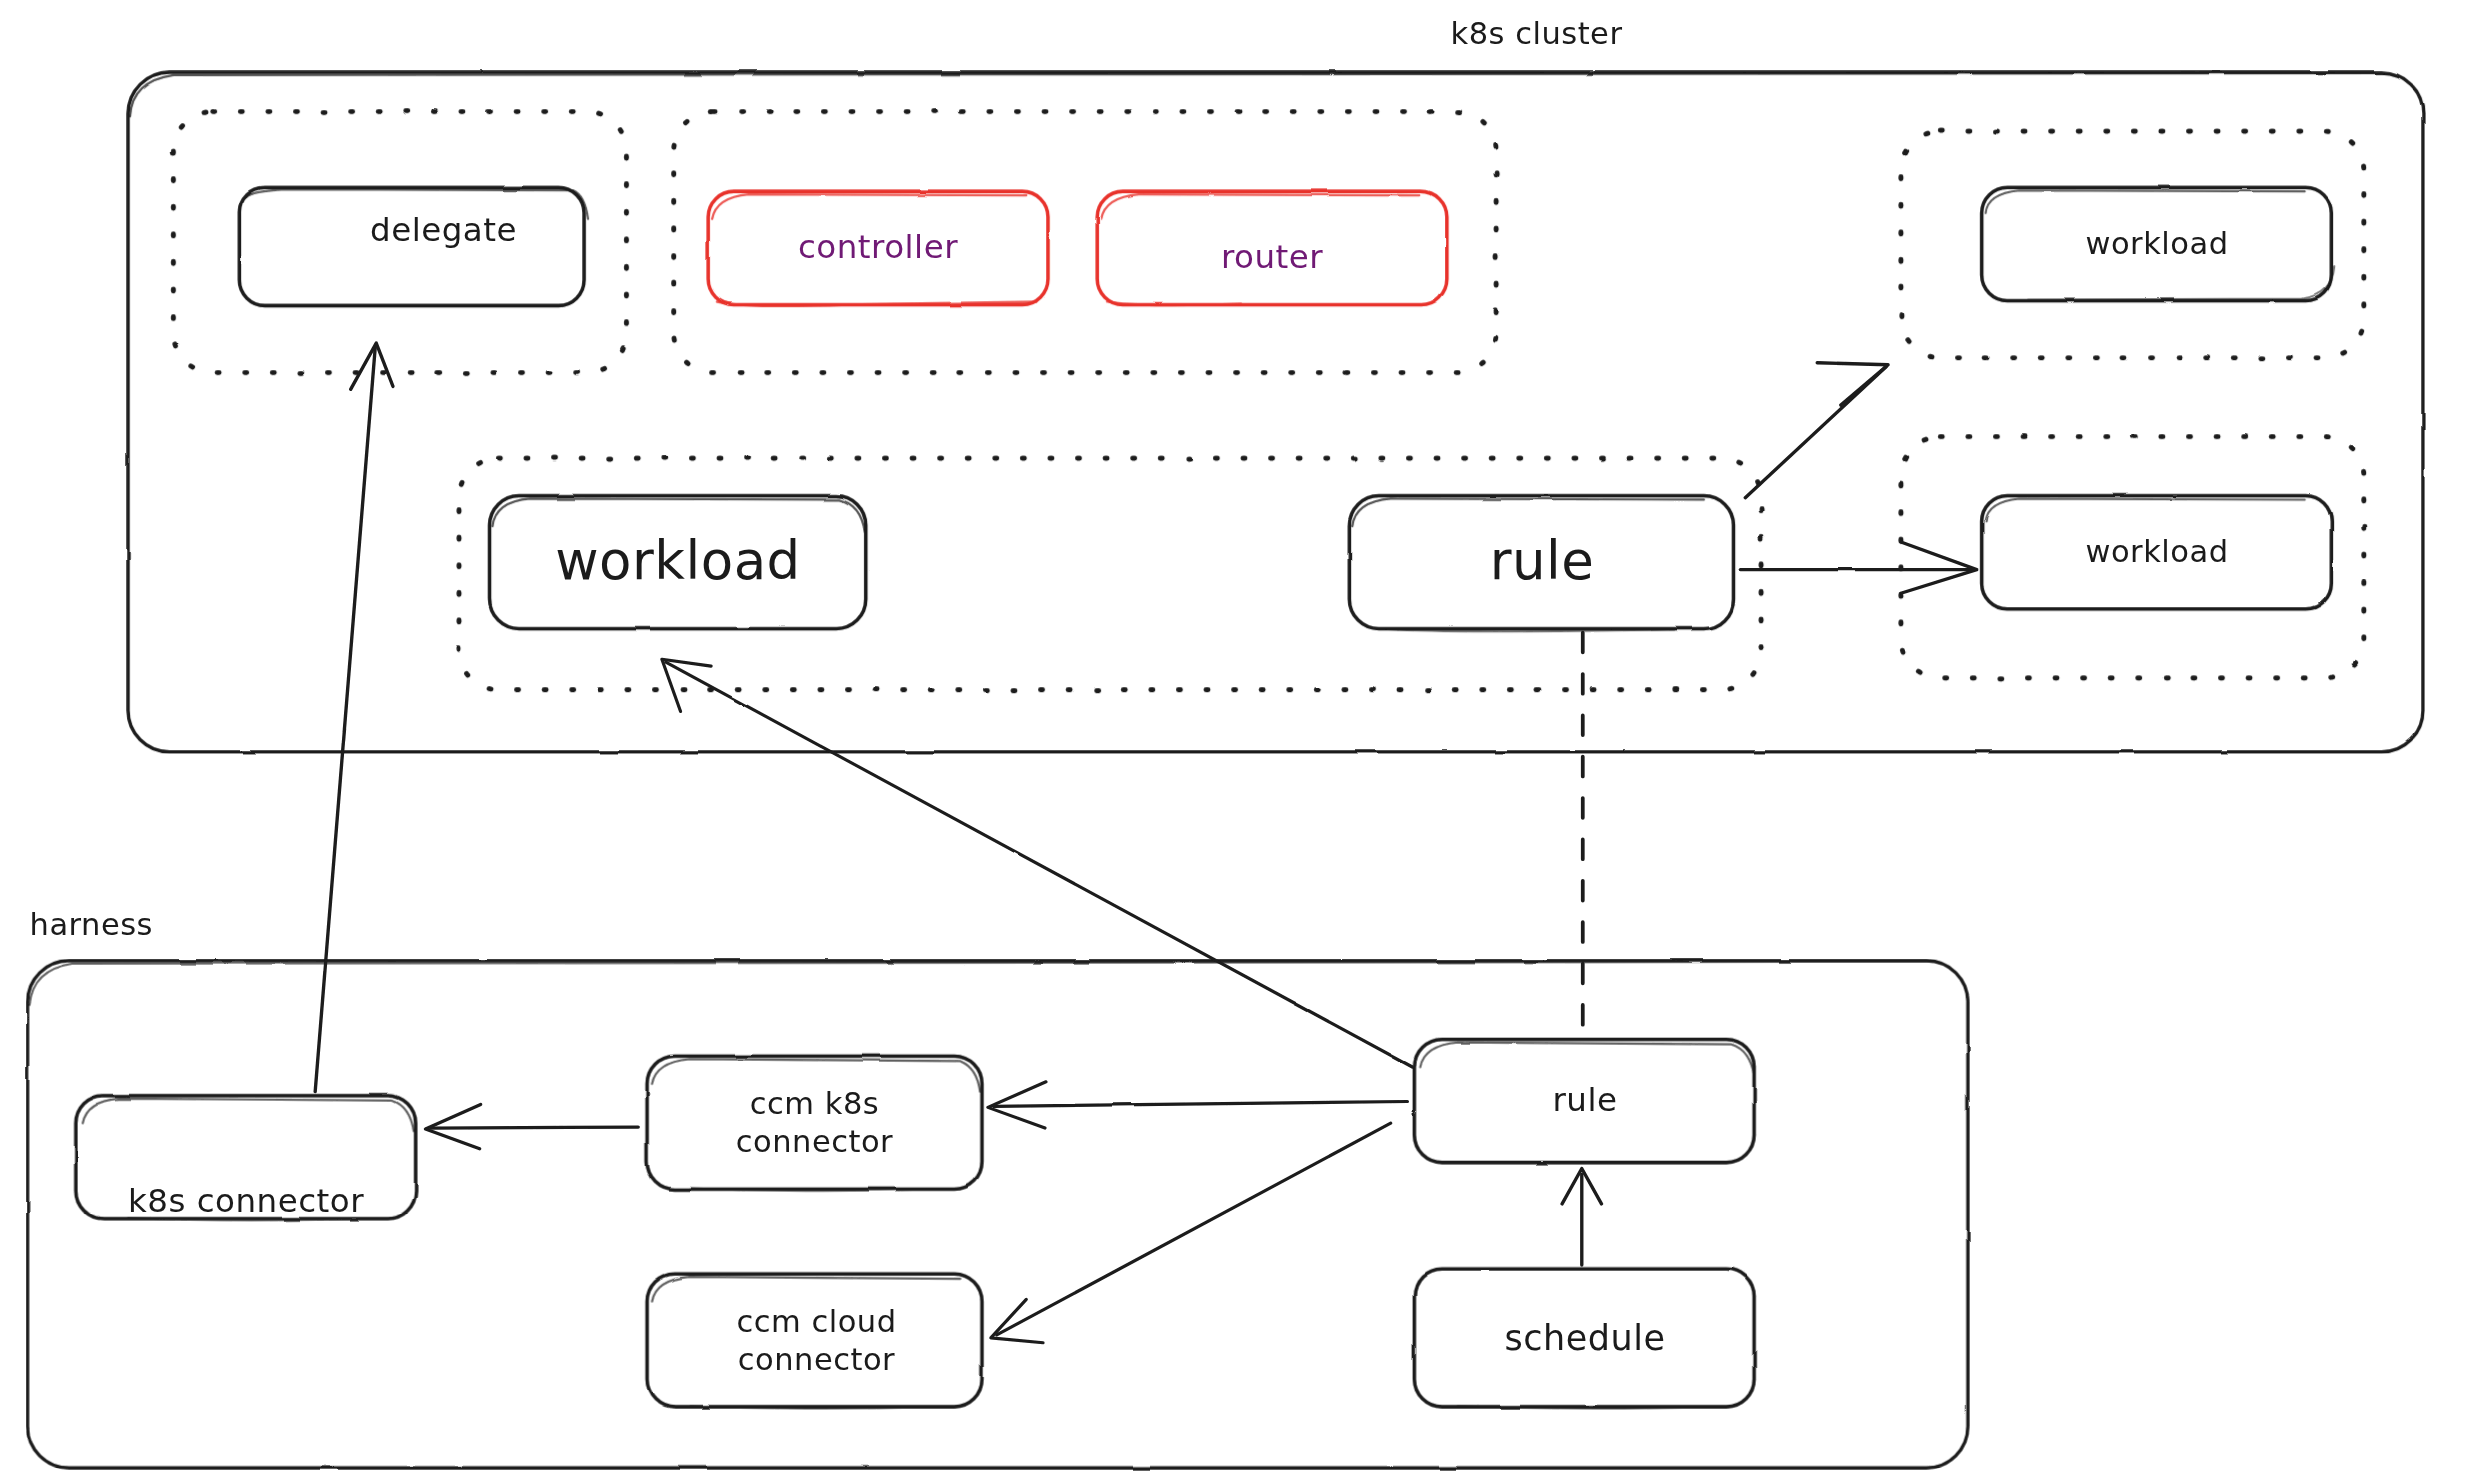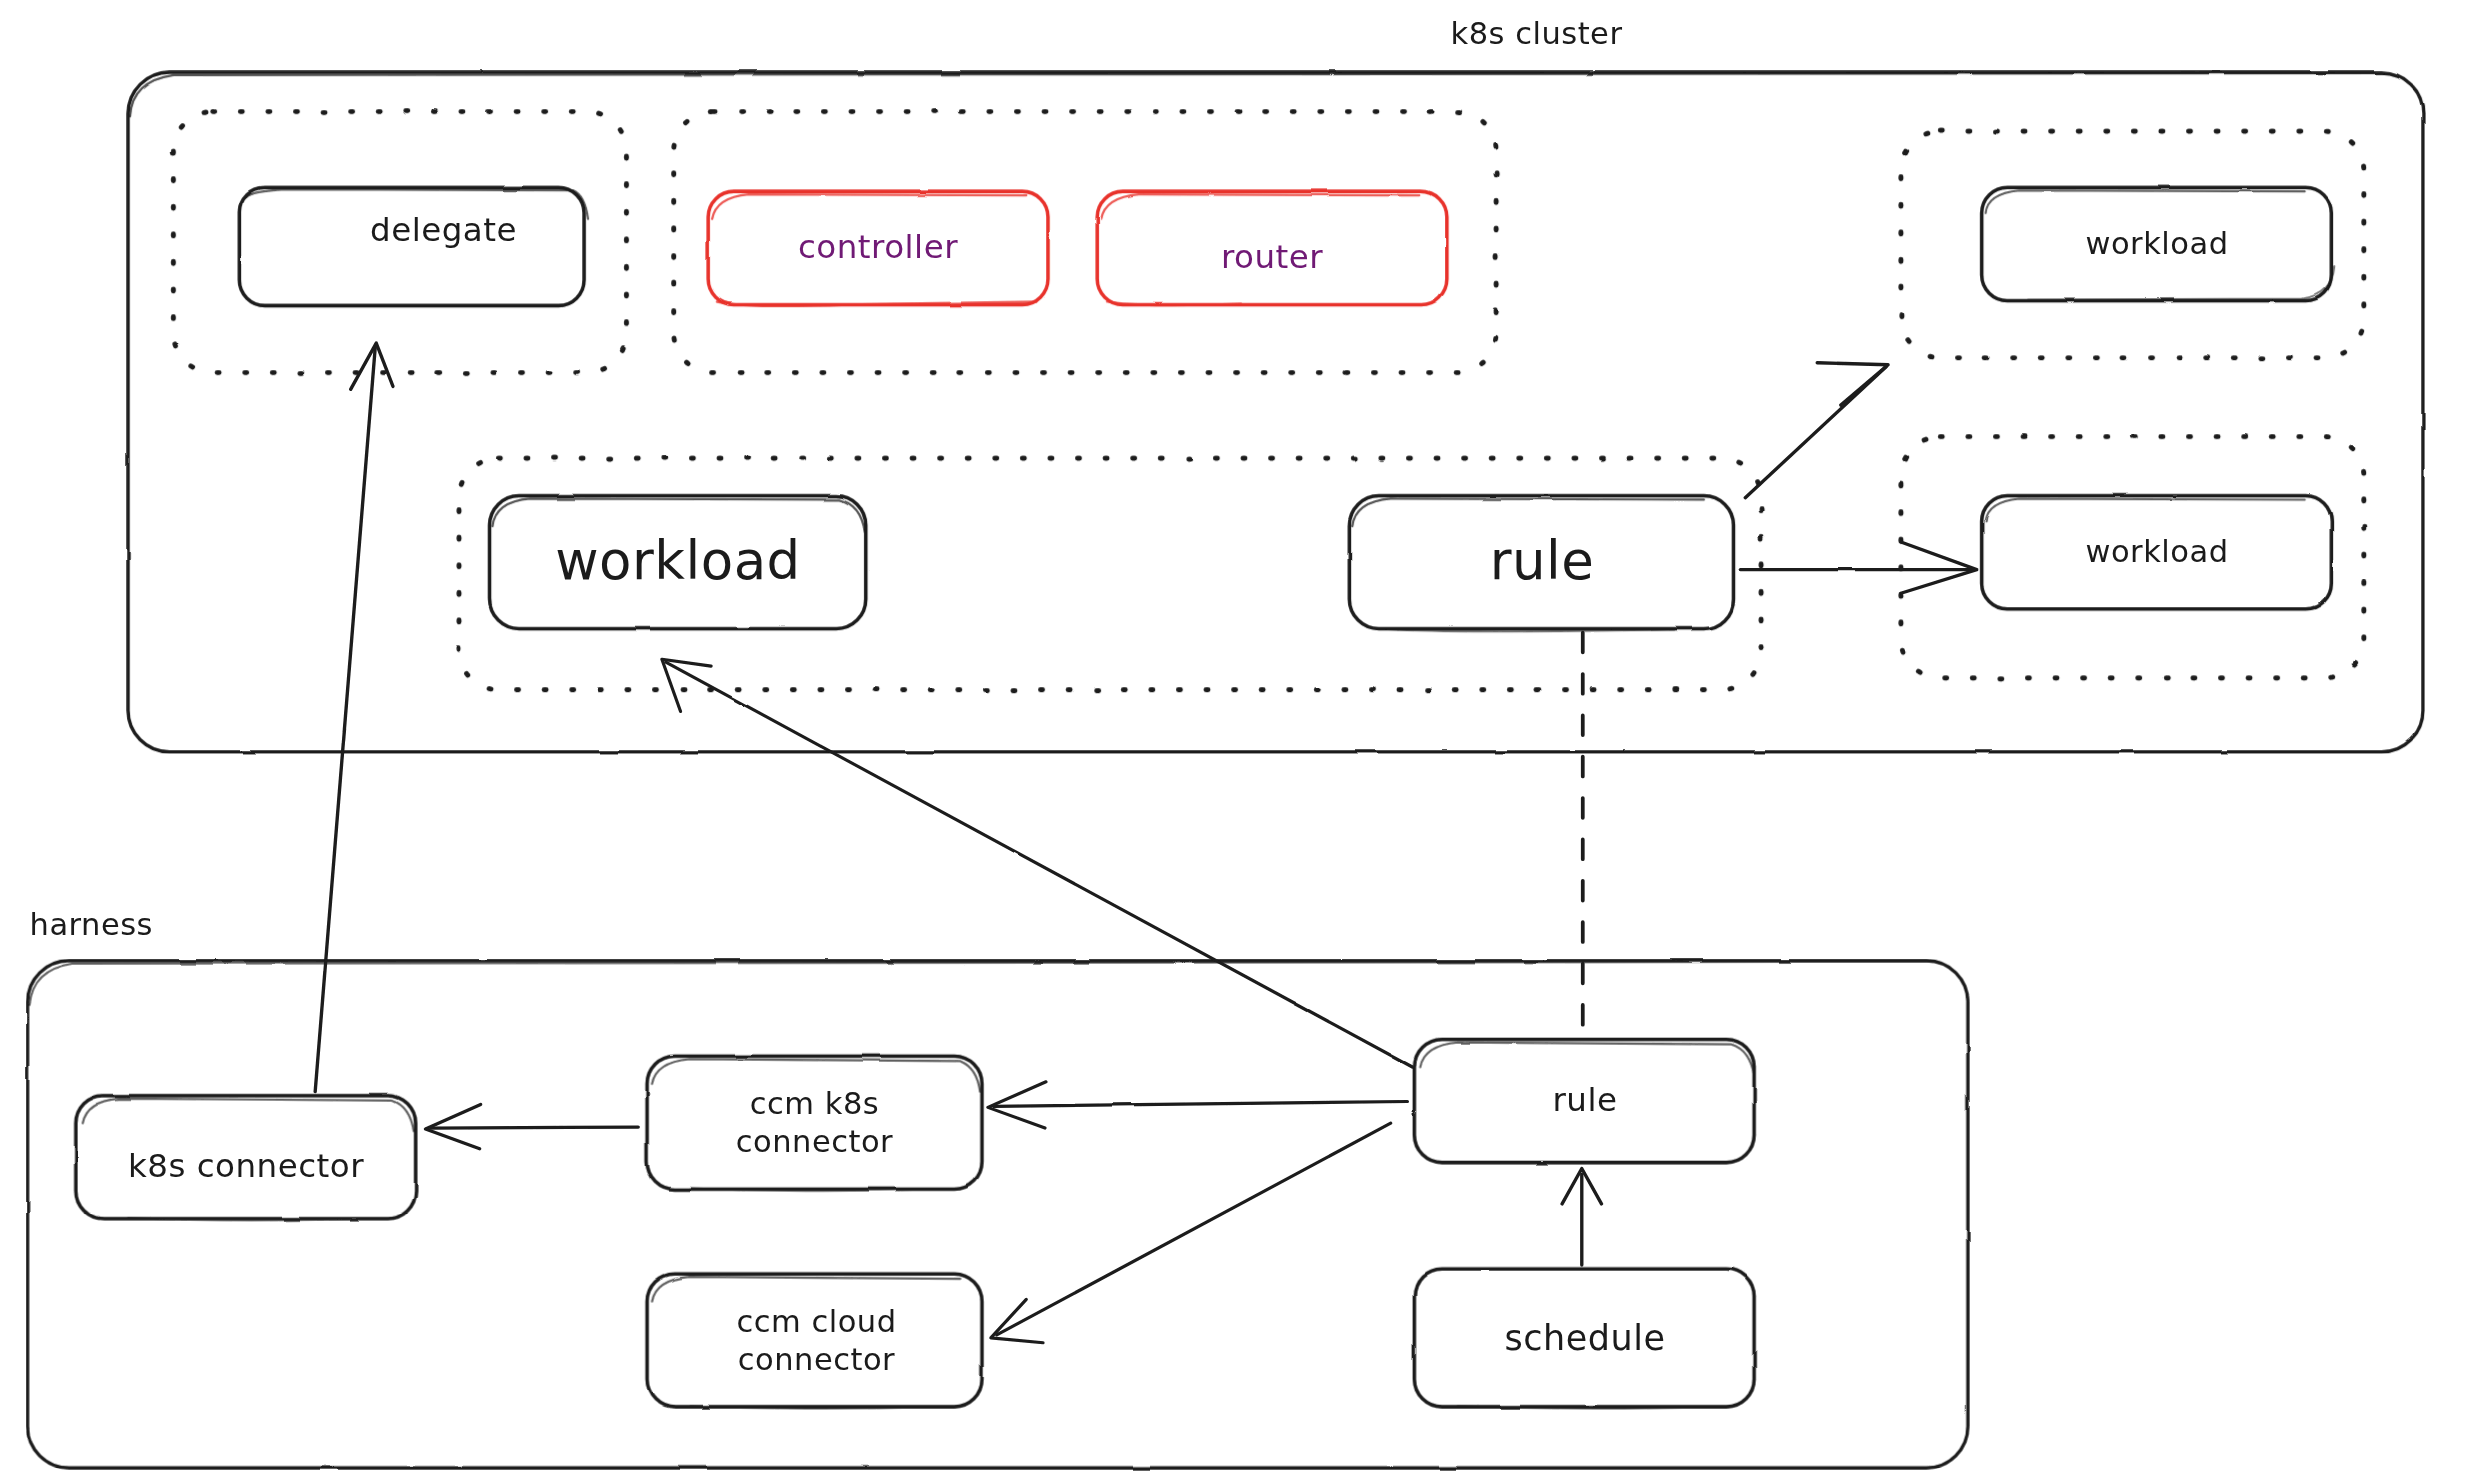--- a/index.html
+++ b/index.html
@@ -203,21 +203,21 @@
   <div class="node-label sz-md red" style="left:1097px; top:191px; width:350px; height:133px;">router</div>
 
   <div class="node-label sz-sm" style="left:1982px; top:187px; width:350px; height:113px;">workload</div>
 
   <div class="node-label sz-sm" style="left:1982px; top:495px; width:350px; height:113px;">workload</div>
 
   <div class="node-label sz-xl" style="left:490px; top:495px; width:376px; height:133px;">workload</div>
 
   <div class="node-label sz-xl" style="left:1350px; top:495px; width:384px; height:133px;">rule</div>
 
-  <div class="node-label sz-md" style="left:76px; top:1105px; width:340px; height:123px;">k8s connector</div>
+  <div class="node-label sz-md" style="left:76px; top:1140px; width:340px; height:123px;">k8s connector</div>
 
   <div class="node-label sz-sm" style="left:647px; top:1056px; width:335px; height:133px;">ccm k8s
 connector</div>
 
   <div class="node-label sz-sm" style="left:647px; top:1274px; width:339px; height:133px;">ccm cloud
 connector</div>
 
   <div class="node-label sz-md" style="left:1415px; top:1039px; width:340px; height:123px;">rule</div>
 
   <div class="node-label sz-xs" style="left:1415px; top:1269px; width:340px; height:138px;">schedule</div>

